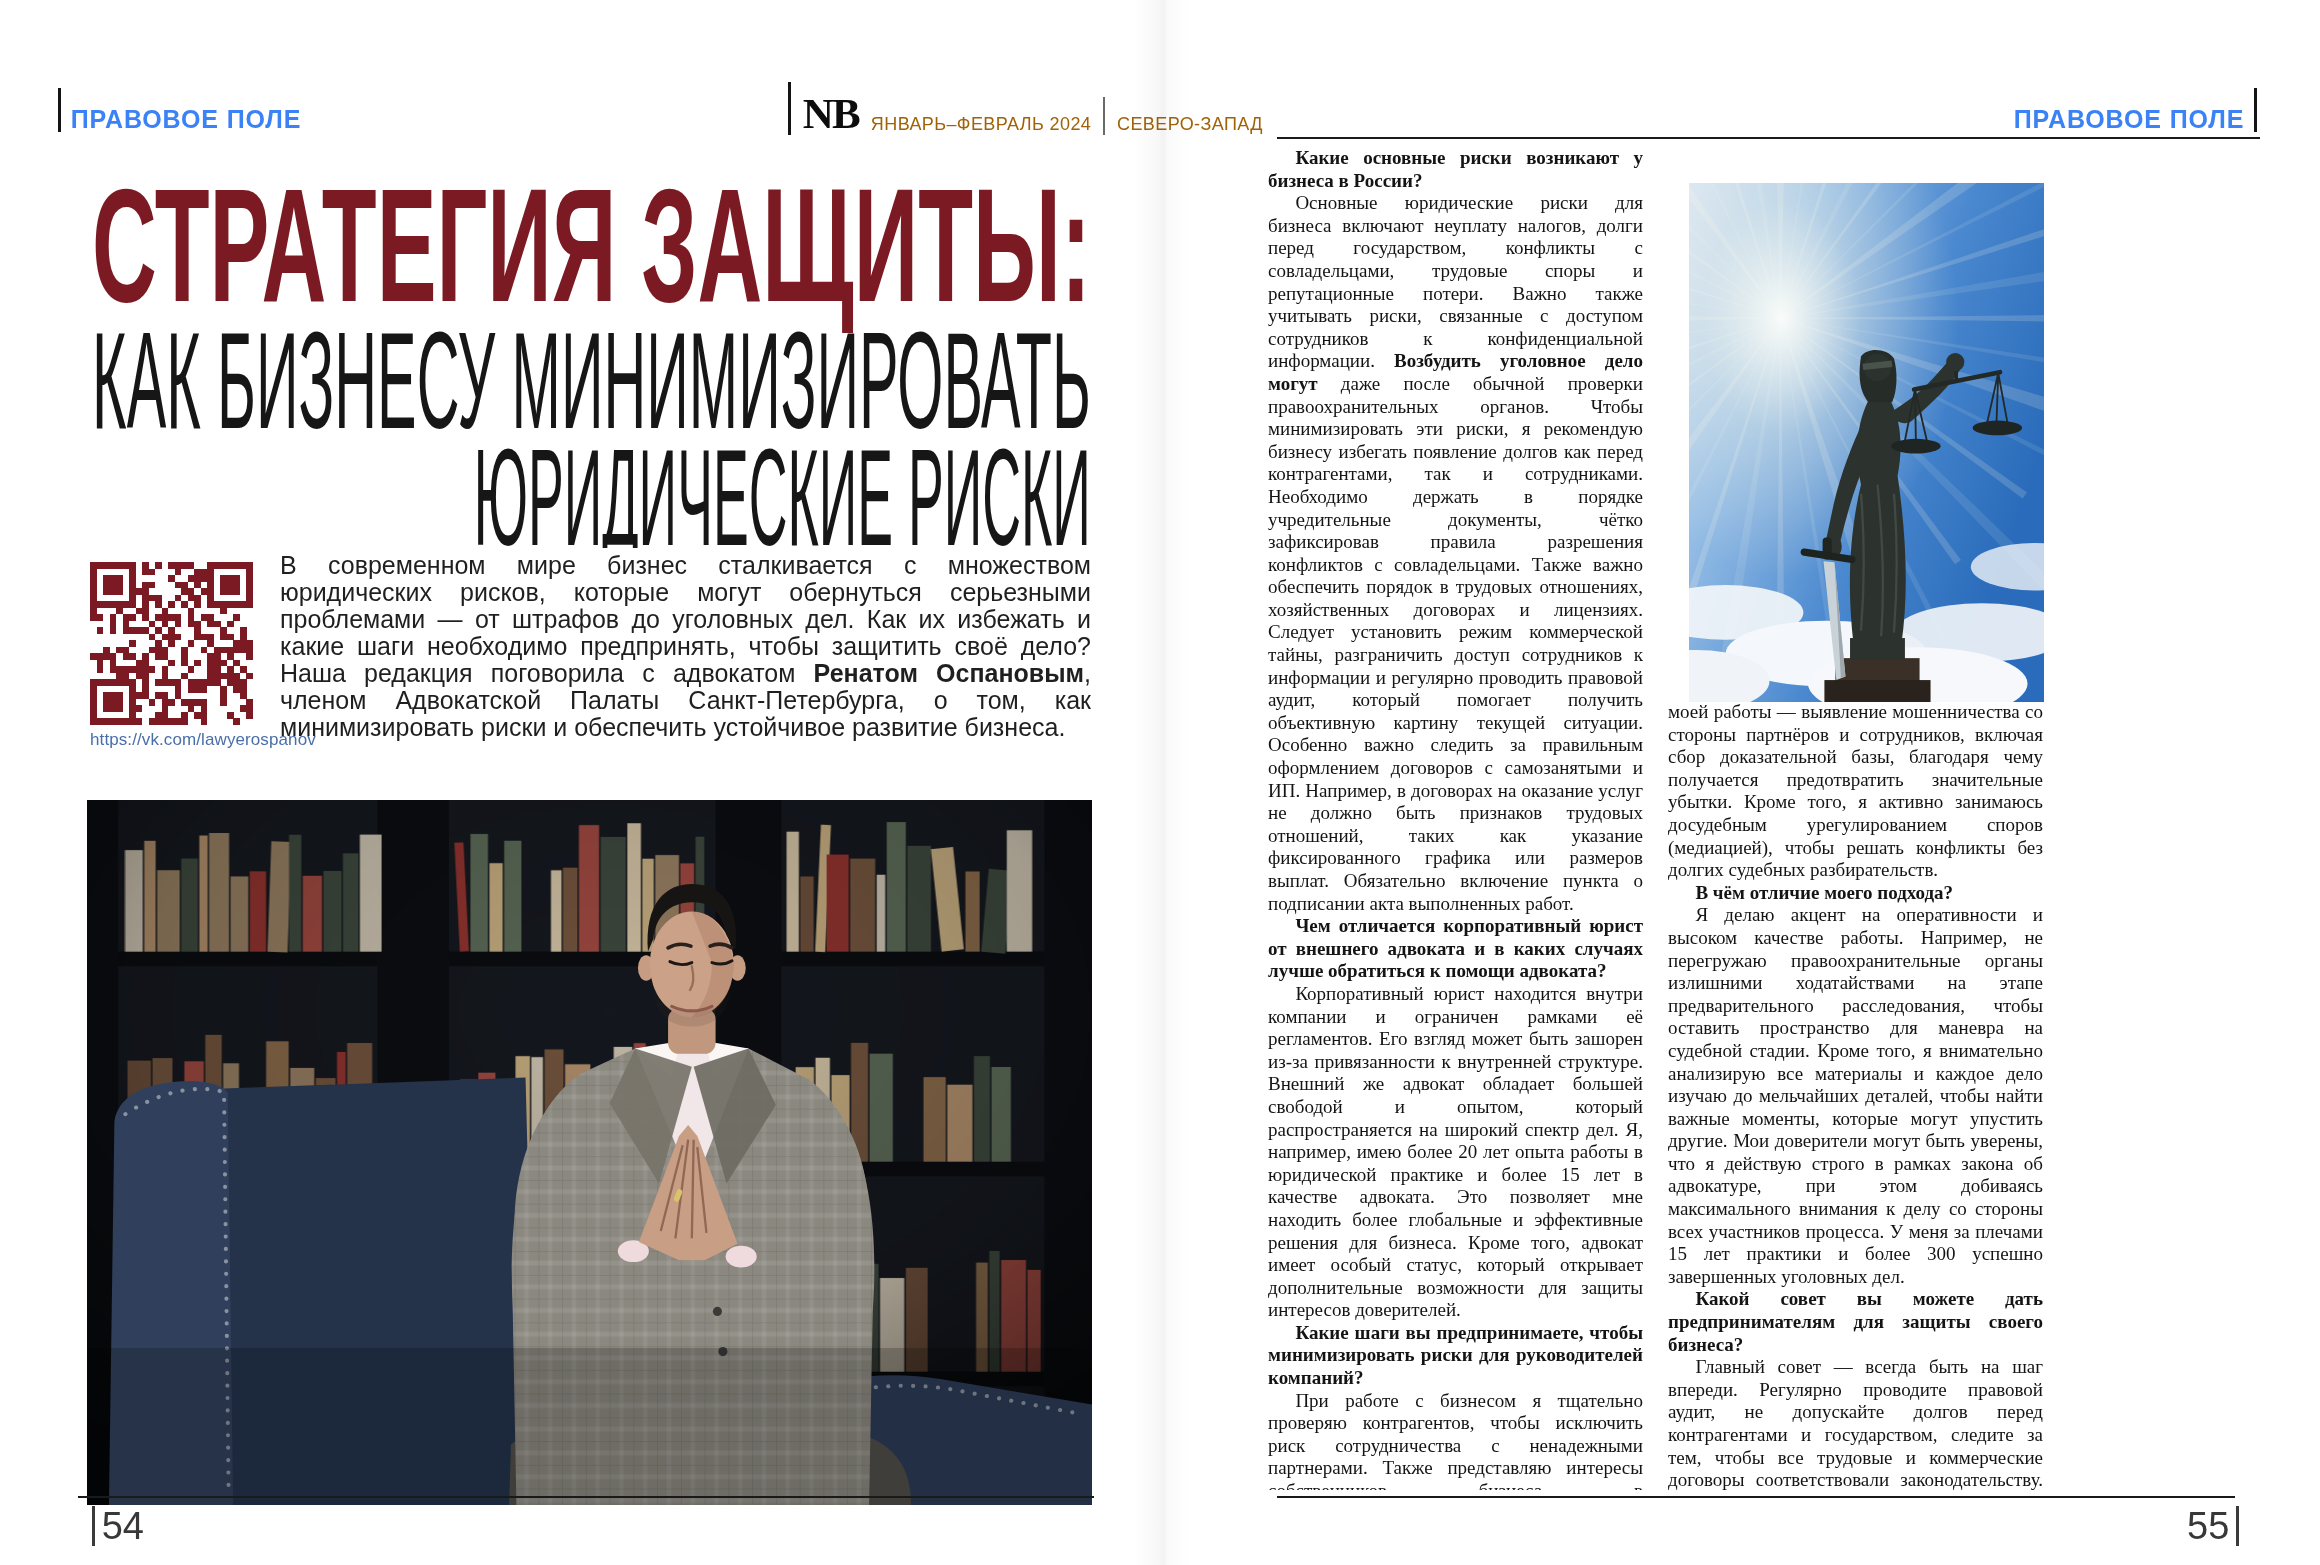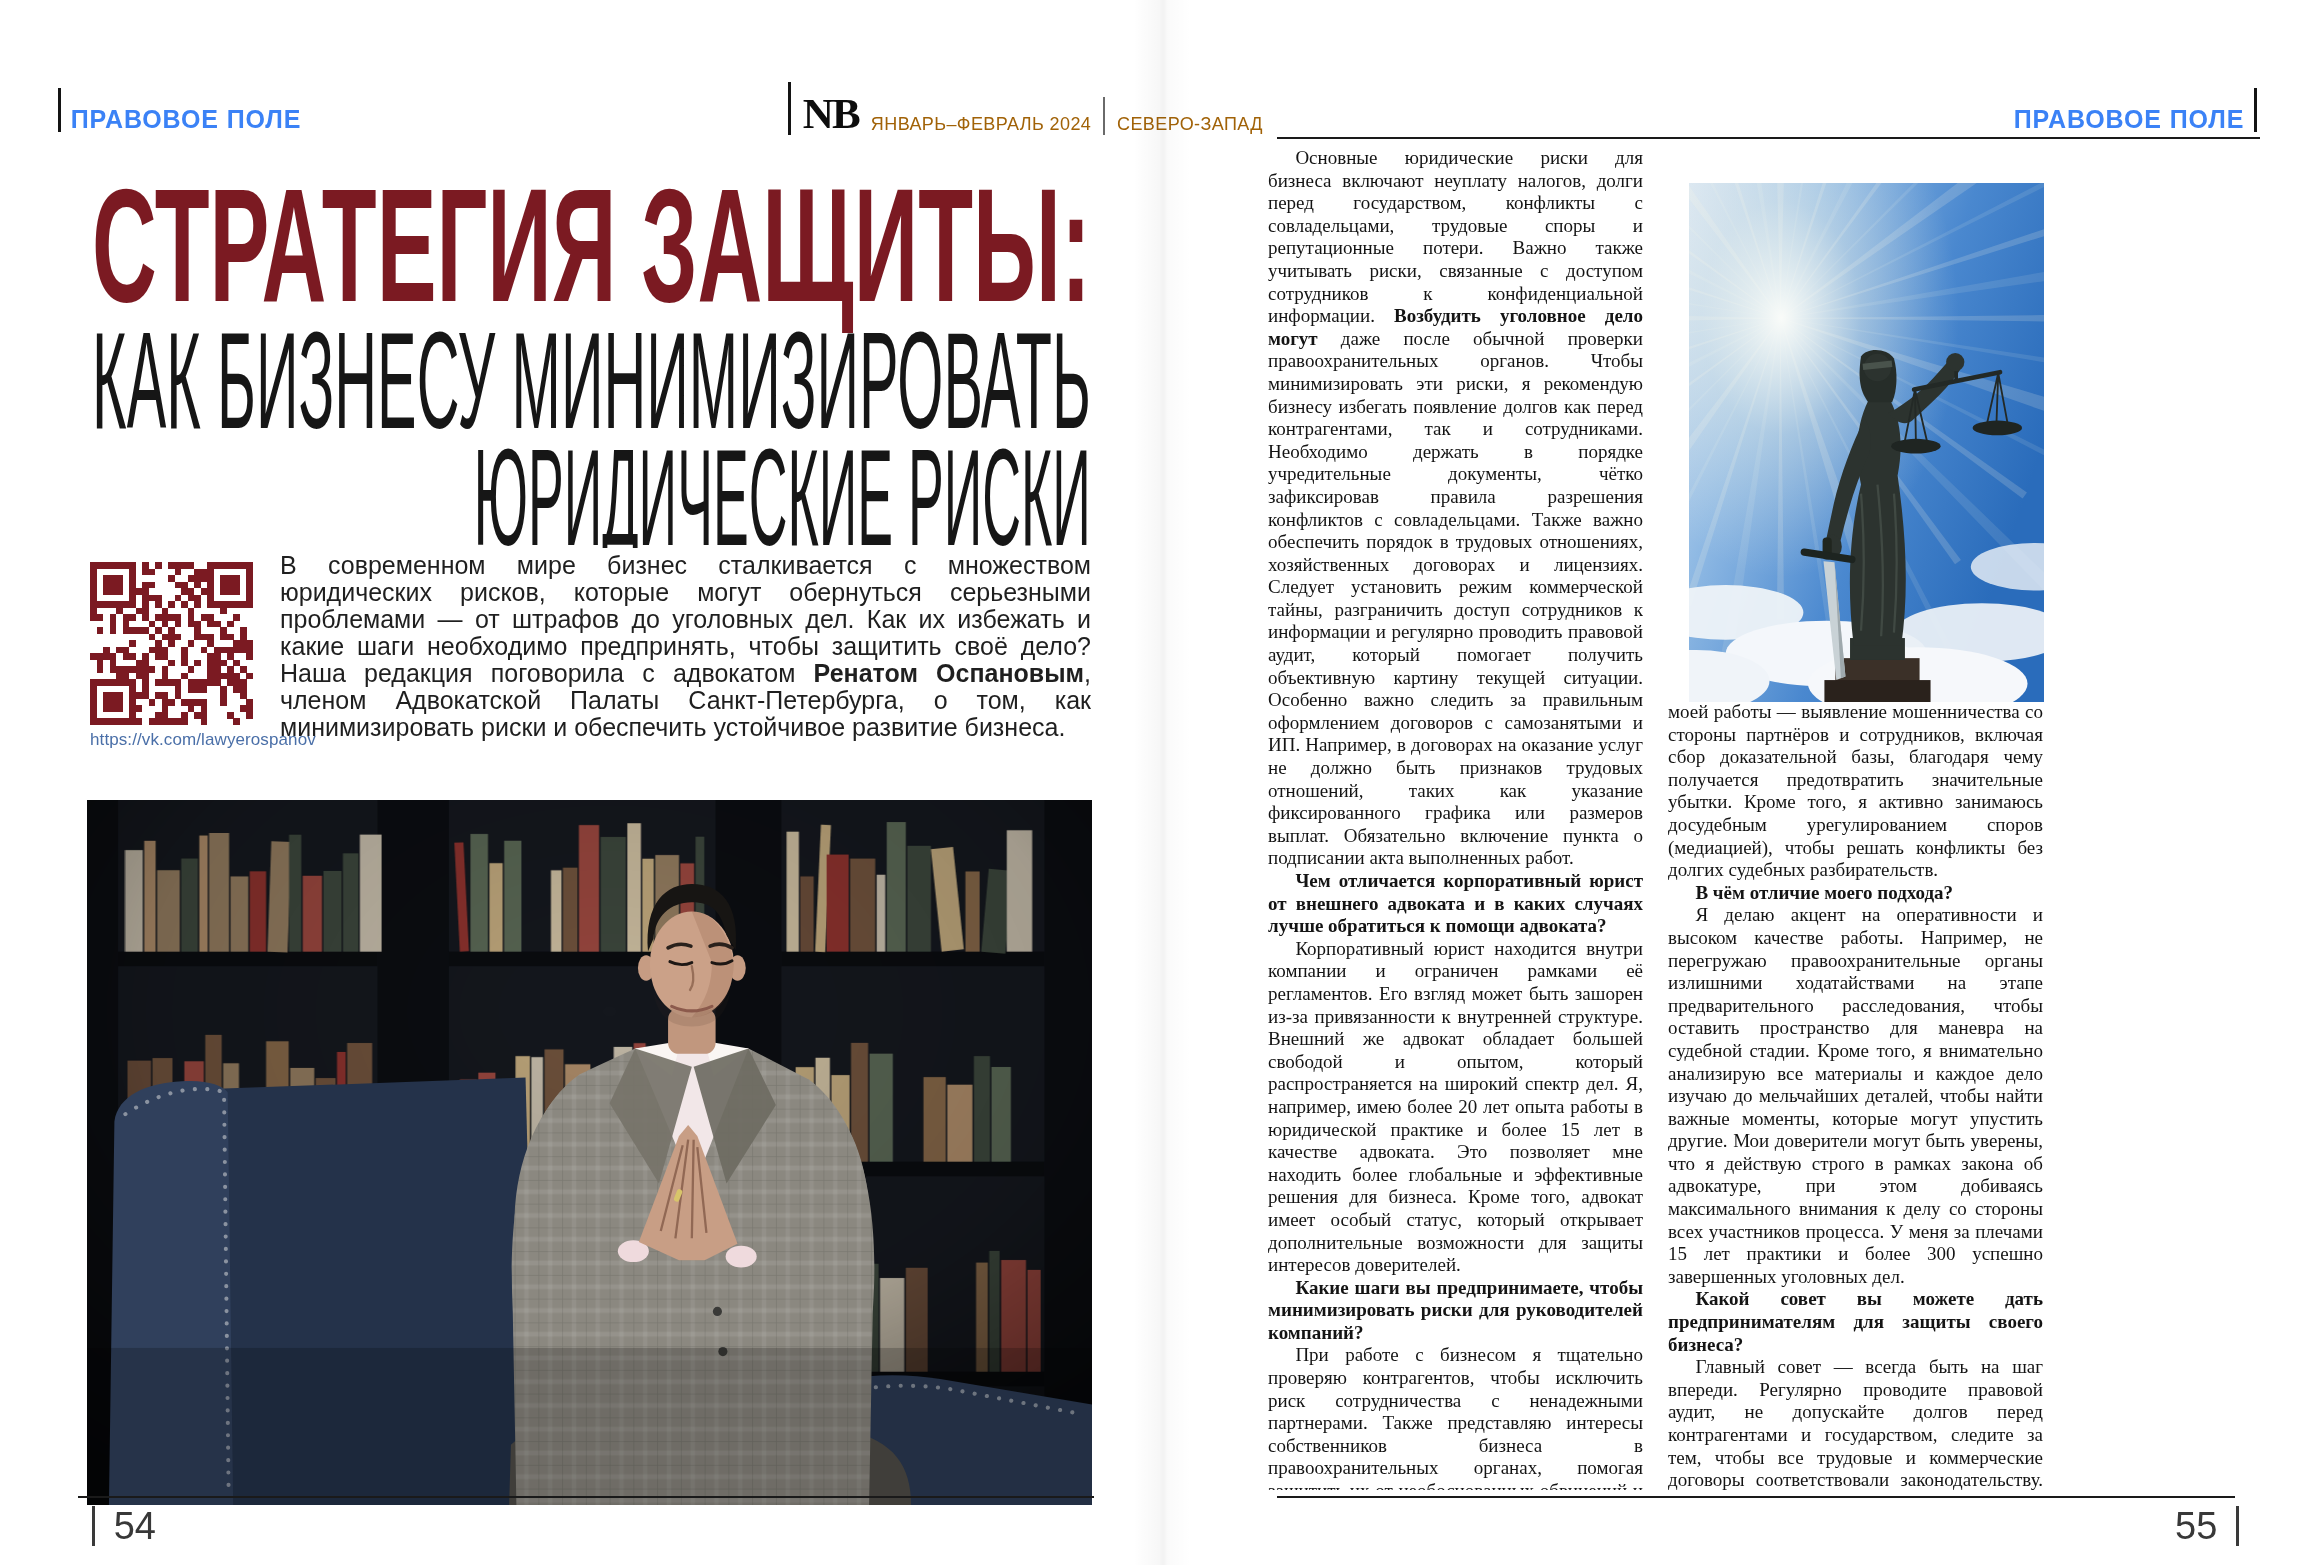--- a/index.html
+++ b/index.html
@@ -33,21 +33,21 @@
 
   
   .photo-man{position:absolute;left:87px;top:800px;width:1005px;height:705px;display:block;}
   .photo-statue{position:absolute;left:1689px;top:183px;width:355px;height:519px;display:block;}
 
   
   .rule{position:absolute;height:1.8px;background:#1a1a1a;}
   .rule-tr{left:1277px;top:137px;width:983px;}
   .rule-bl{left:78px;top:1496px;width:1016px;}
   .rule-br{left:1277px;top:1496px;width:958px;}
-  .pagenum{position:absolute;top:1506px;display:flex;align-items:flex-start;gap:19px;
+  .pagenum{position:absolute;top:1506px;display:flex;align-items:flex-start;gap:7px;
            font-size:38px;line-height:40px;color:#383838;}
   .pn-left{left:92px;}
   .pn-right{right:82px;}
   .pnbar{width:2.7px;height:40px;background:#3a3a3a;}
 
   
   .col{position:absolute;width:375px;font-family:"Liberation Serif",serif;font-size:19px;
        line-height:22.6px;text-align:justify;color:#141414;overflow:hidden;}
   .col1{left:1268px;top:147px;height:1343px;}
   .col2{left:1668px;top:701px;height:791px;}
@@ -687,20 +687,21 @@
         <ellipse cx="248" cy="288" rx="27" ry="8" fill="#1f2522"></ellipse>
         <ellipse cx="337" cy="268" rx="27" ry="8" fill="#1f2522"></ellipse>
         <rect x="146" y="388" width="10" height="24" rx="4" fill="#20261f"></rect>
         <path d="M126,404 L178,412" stroke="#1d2420" stroke-width="8" stroke-linecap="round"></path>
         <polygon points="147,414 159,415 171,540 161,544" fill="#c9d2d6"></polygon>
         <polygon points="159,415 171,540 166,542" fill="#9fa9ad"></polygon>
       </g>
     </svg>
 
     <div class="col col1">
+      <p class="q">Какие основные риски возникают у бизнеса в России?</p>
       <p><span>Основные юридические риски для бизнеса включают неуплату налогов, долги перед государством, конфликты с совладельцами, трудовые споры и репутационные потери. Важно также учитывать риски, связанные с доступом сотрудников к конфиденциальной информации. </span><b>Возбудить уголовное дело могут</b><span> даже после обычной проверки правоохранительных органов. Чтобы минимизировать эти риски, я рекомендую бизнесу избегать появление долгов как перед контрагентами, так и сотрудниками. Необходимо держать в порядке учредительные документы, чётко зафиксировав правила разрешения конфликтов с совладельцами. Также важно обеспечить порядок в трудовых отношениях, хозяйственных договорах и лицензиях. Следует установить режим коммерческой тайны, разграничить доступ сотрудников к информации и регулярно проводить правовой аудит, который помогает получить объективную картину текущей ситуации. Особенно важно следить за правильным оформлением договоров с самозанятыми и ИП. Например, в договорах на оказание услуг не должно быть признаков трудовых отношений, таких как указание фиксированного графика или размеров выплат. Обязательно включение пункта о подписании акта выполненных работ.</span></p>
       <p class="q">Чем отличается корпоративный юрист от внешнего адвоката и в каких случаях лучше обратиться к помощи адвоката?</p>
       <p>Корпоративный юрист находится внутри компании и ограничен рамками её регламентов. Его взгляд может быть зашорен из-за привязанности к внутренней структуре. Внешний же адвокат обладает большей свободой и опытом, который распространяется на широкий спектр дел. Я, например, имею более 20 лет опыта работы в юридической практике и более 15 лет в качестве адвоката. Это позволяет мне находить более глобальные и эффективные решения для бизнеса. Кроме того, адвокат имеет особый статус, который открывает дополнительные возможности для защиты интересов доверителей.</p>
       <p class="q">Какие шаги вы предпринимаете, чтобы минимизировать риски для руководителей компаний?</p>
       <p>При работе с бизнесом я тщательно проверяю контрагентов, чтобы исключить риск сотрудничества с ненадежными партнерами. Также представляю интересы собственников бизнеса в правоохранительных органах, помогая защитить их от необоснованных обвинений и преследований. Важная часть</p>
     </div>
 
     <div class="col col2">
       <p class="no-indent">моей работы — выявление мошенничества со стороны партнёров и сотрудников, включая сбор доказательной базы, благодаря чему получается предотвратить значительные убытки. Кроме того, я активно занимаюсь досудебным урегулированием споров (медиацией), чтобы решать конфликты без долгих судебных разбирательств.</p>
       <p class="q">В чём отличие моего подхода?</p>

